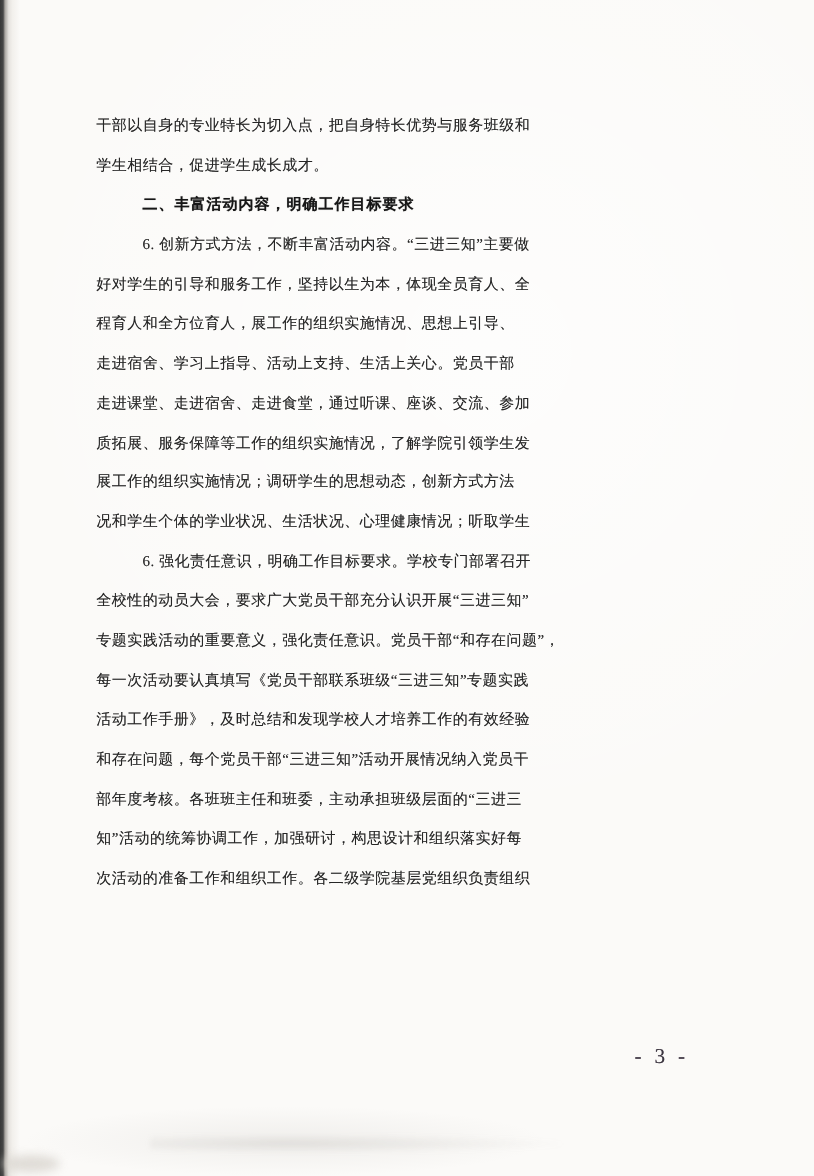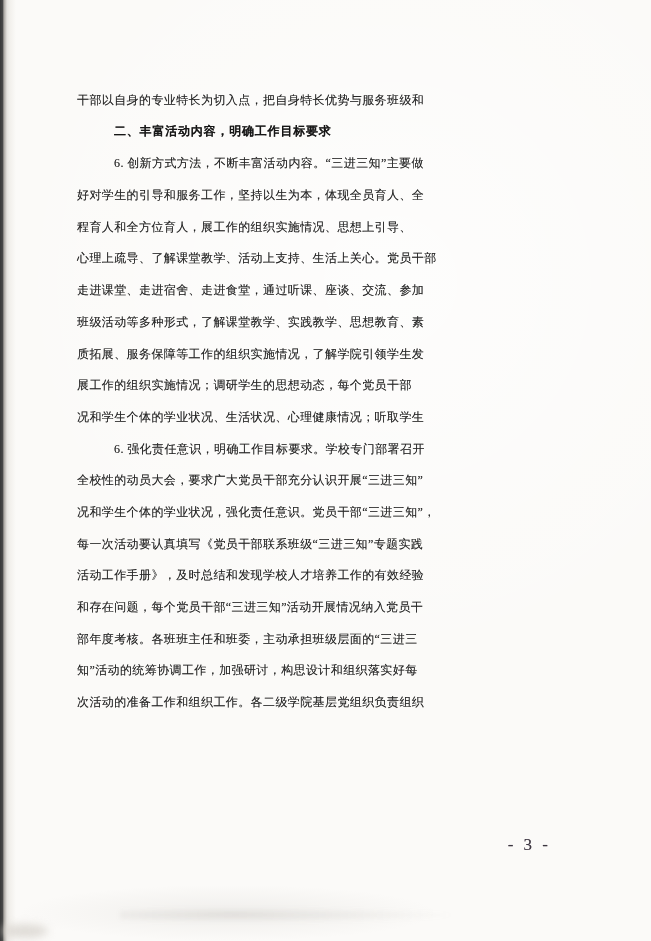--- a/index.html
+++ b/index.html
@@ -37,21 +37,21 @@
   .text-block {
     position: absolute; left: 77px; top: 85px; width: 515px;
     font-size: 12px; line-height: 31.7px;
     color: #262626;
     letter-spacing: 0.4px;
     text-shadow: 0 0 0.5px rgba(40,40,40,0.45);
   }
   .line { height: 31.7px; white-space: nowrap; }
   .line.indent { padding-left: 37px; }
   .line.heading {
-    font-family: Liberation Mono, monospace;
+    font-family: Liberation Sans, sans-serif;
     font-weight: 700;
     color: #161616;
     letter-spacing: 0.8px;
     text-shadow: 0 0 0.6px rgba(0,0,0,0.55);
   }
   .page-number {
     position: absolute; top: 835px; right: 100px;
     font-size: 17px; letter-spacing: 3px;
     color: #3b3740;
     font-family: "Liberation Serif", serif;
@@ -61,33 +61,33 @@
 </head>
 <body>
 
 <div class="page">
   <div class="edge-left"></div>
   <div class="smudge-band"></div>
   <div class="smudge-corner"></div>
 
   <div class="text-block" id="text-block">
       <div class="line">干部以自身的专业特长为切入点，把自身特长优势与服务班级和</div>
+      <div class="line">学生相结合，促进学生成长成才。</div>
       <div class="line indent heading">二、丰富活动内容，明确工作目标要求</div>
       <div class="line indent">6. 创新方式方法，不断丰富活动内容。“三进三知”主要做</div>
       <div class="line">好对学生的引导和服务工作，坚持以生为本，体现全员育人、全</div>
       <div class="line">程育人和全方位育人，展工作的组织实施情况、思想上引导、</div>
-      <div class="line">心理上疏导、了解课堂教学、活动上支持、生活上关心。党员干部</div>
+      <div class="line">走进宿舍、学习上指导、活动上支持、生活上关心。党员干部</div>
       <div class="line">走进课堂、走进宿舍、走进食堂，通过听课、座谈、交流、参加</div>
-      <div class="line">班级活动等多种形式，了解课堂教学、实践教学、思想教育、素</div>
       <div class="line">质拓展、服务保障等工作的组织实施情况，了解学院引领学生发</div>
-      <div class="line">展工作的组织实施情况；调研学生的思想动态，每个党员干部</div>
+      <div class="line">展工作的组织实施情况；调研学生的思想动态，创新方式方法</div>
       <div class="line">况和学生个体的学业状况、生活状况、心理健康情况；听取学生</div>
       <div class="line indent">6. 强化责任意识，明确工作目标要求。学校专门部署召开</div>
       <div class="line">全校性的动员大会，要求广大党员干部充分认识开展“三进三知”</div>
-      <div class="line">况和学生个体的学业状况，强化责任意识。党员干部“三进三知”，</div>
+      <div class="line">专题实践活动的重要意义，强化责任意识。党员干部“和存在问题”，</div>
       <div class="line">每一次活动要认真填写《党员干部联系班级“三进三知”专题实践</div>
       <div class="line">活动工作手册》，及时总结和发现学校人才培养工作的有效经验</div>
       <div class="line">和存在问题，每个党员干部“三进三知”活动开展情况纳入党员干</div>
       <div class="line">部年度考核。各班班主任和班委，主动承担班级层面的“三进三</div>
       <div class="line">知”活动的统筹协调工作，加强研讨，构思设计和组织落实好每</div>
       <div class="line">次活动的准备工作和组织工作。各二级学院基层党组织负责组织</div>
     </div>
 
   <div class="page-number">- 3 -</div>
 </div>

